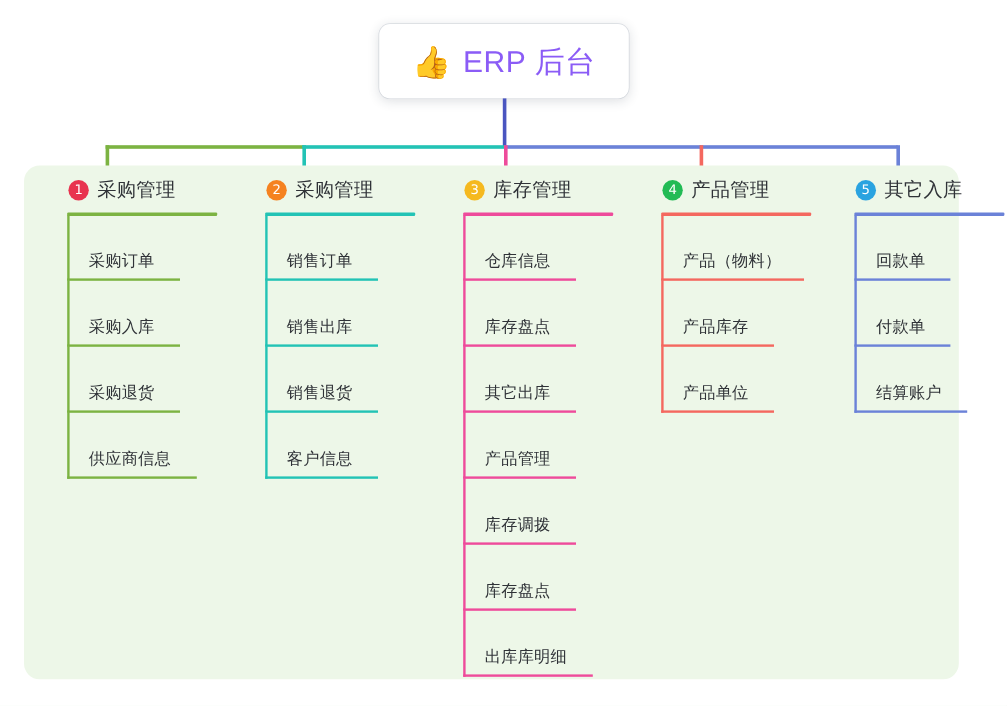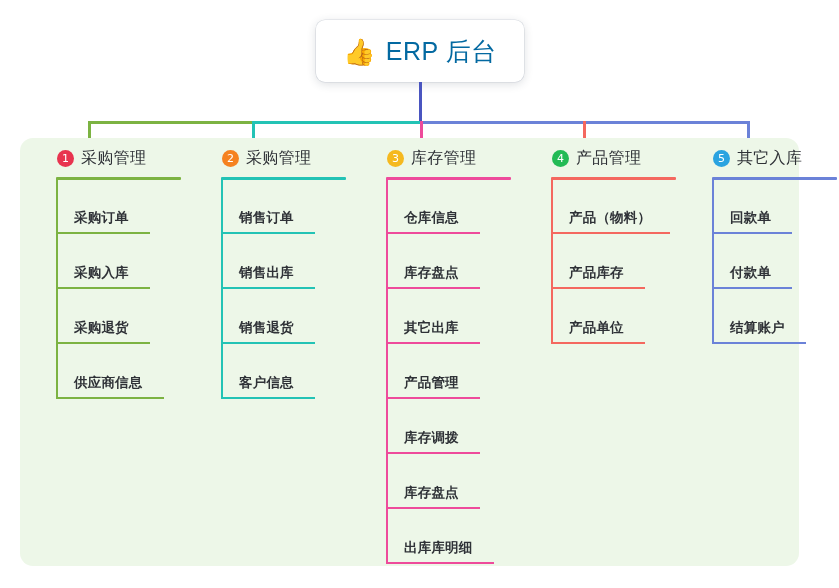--- a/index.html
+++ b/index.html
@@ -40,21 +40,21 @@
     box-sizing: border-box;
   }
   .root-emoji {
     font-size: 26px;
     line-height: 1;
     display: inline-block;
     transform: translateY(1px);
   }
   .root-title {
     font-size: 25px;
-    color: #0369a1;
+    color: #8b5cf6;
     letter-spacing: 0.5px;
     white-space: nowrap;
   }
 
   
   .line {
     position: absolute;
   }
 
   
@@ -112,21 +112,20 @@
   
   .items {
     position: absolute;
     left: 18px;
     top: 33px;
     width: 134px;
   }
   .item {
     position: relative;
     height: 55px;
-    font-weight: bold;
   }
   .item-spine {
     position: absolute;
     left: 0;
     top: 0;
     width: 2px;
     height: 55px;
   }
   .item-rule {
     position: absolute;

